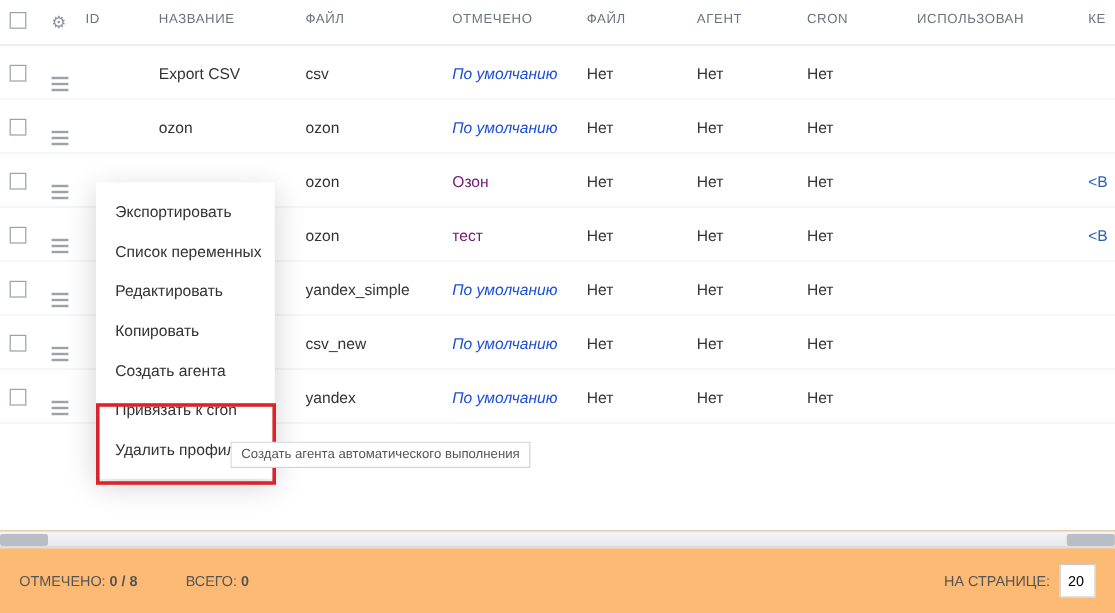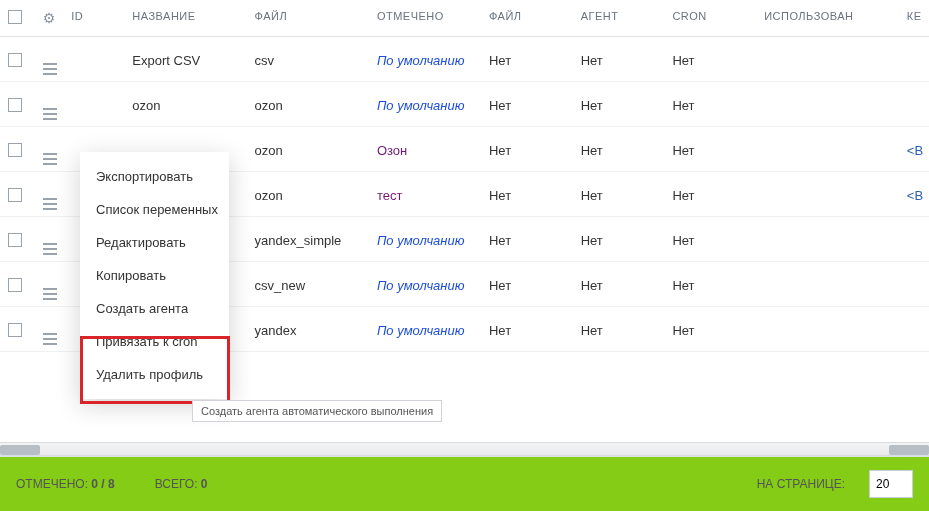--- a/index.html
+++ b/index.html
@@ -23,30 +23,30 @@
   .burger { display:inline-flex; flex-direction:column; gap:3px; cursor:pointer; }
   .burger span { width:14px; height:2px; background:#9aa2ac; display:block; }
   .gear { color:#8a929c; font-size:14px; cursor:pointer; }
   .link { color:#1d4ed8; font-style: italic; cursor:pointer; }
   .link2 { color:#701a75; cursor:pointer; }
   .ke { color:#2c5fb3; }
   tr.row td { padding-top: 16px; padding-bottom: 6px; }
   .scroll-edge { position:absolute; bottom:55px; left:0; right:0; height:14px; background: linear-gradient(#f3f4f6,#e7e9ec); border-top:1px solid #d8dbe0; border-bottom:1px solid #d8dbe0; }
   .scroll-edge .thumb { position:absolute; left:0; top:2px; height:10px; width:40px; background:#b8bec6; border-radius:2px; }
   .scroll-edge .thumb.right { left:auto; right:0; }
-  .footer { position:absolute; bottom:0; left:0; right:0; height:55px; background:#84cc16; border-top:1px solid #e0e3e8; display:flex; align-items:center; padding:0 16px; font-size:12px; color:#555; }
+  .footer { position:absolute; bottom:0; left:0; right:0; height:55px; background:#fdba74; border-top:1px solid #e0e3e8; display:flex; align-items:center; padding:0 16px; font-size:12px; color:#555; }
   .footer .sel { margin-right: 40px; }
   .footer .total { }
   .footer .spacer { flex:1; }
-  .footer .perpage-label { margin-right: 24px; }
-  .footer input { width: 44px; padding: 6px; border:1px solid #c9ced6; font-size:12px; text-align:left; }
+  .footer .perpage-label { margin-right: 8px; }
+  .footer input { width: 30px; padding: 6px; border:1px solid #c9ced6; font-size:12px; text-align:left; }
   .ctx-menu { position:absolute; left:60px; top:152px; width:149px; background:#fff; box-shadow:0 6px 24px rgba(0,0,0,.18); padding:8px 0; z-index:30;margin-left:20px; }
   .ctx-menu .item { padding:9px 16px; font-size:13px; color:#333; cursor:pointer; white-space:nowrap; }
   .highlight-box { position:absolute; left:80px; top:336px; width:150px; height:68px; border:3px solid #d9252a; z-index:31; pointer-events:none; }
-  .tooltip { position:absolute; left:192px; top:368px; background:#fff; border:1px solid #d0d4da; padding:4px 8px; font-size:11px; color:#555; z-index:32; white-space:nowrap;margin-top:32px; }
+  .tooltip { position:absolute; left:192px; top:368px; background:#fff; border:1px solid #d0d4da; padding:4px 8px; font-size:11px; color:#555; z-index:32; white-space:nowrap; }
   .strong { font-weight:600; }
 </style>
 </head>
 <body>
 
 <div class="table-wrap">
 <table>
   <colgroup>
     <col class="col-check">
         <col class="col-menu">

